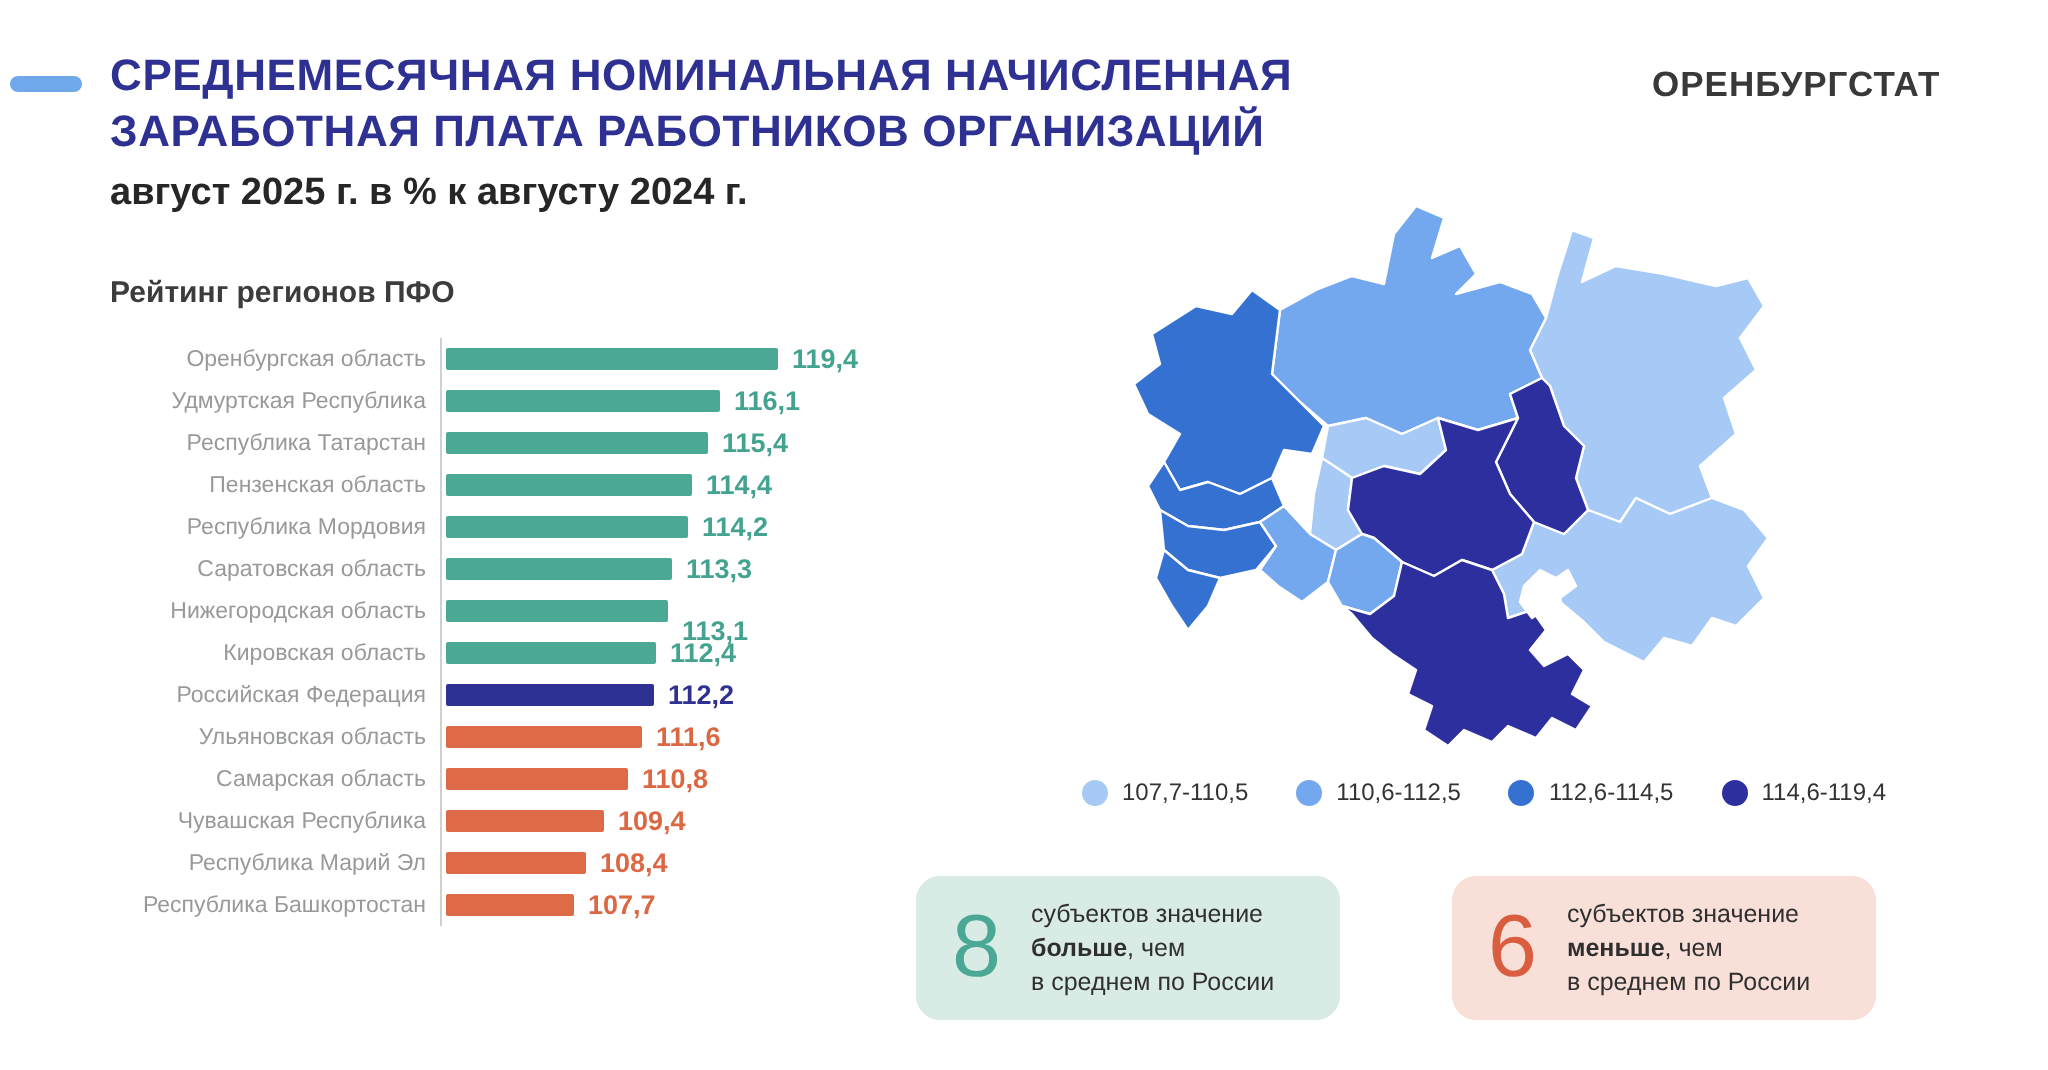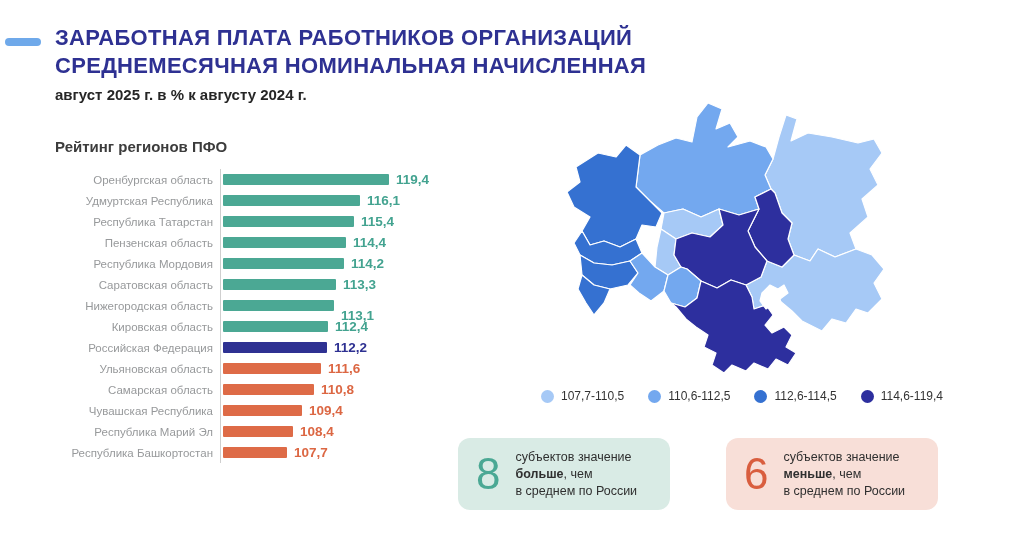--- a/index.html
+++ b/index.html
@@ -1,20 +1,20 @@
 <!DOCTYPE html>
 <html><head>
 <meta charset="utf-8">
 <style>
   html,body{margin:0;padding:0;}
   body{width:1024px;height:535px;background:#ffffff;font-family:"Liberation Sans",sans-serif;overflow:hidden;position:relative;}
   .canvas{position:absolute;left:0;top:0;width:1024px;height:535px;}
   .accent{position:absolute;left:5px;top:38px;width:36px;height:8px;background:#6FA9EA;border-radius:4px;}
   .title{position:absolute;left:55px;top:24px;font-size:22px;font-weight:bold;color:#2E3192;line-height:28px;letter-spacing:0.3px;white-space:nowrap;}
-  .subtitle{position:absolute;left:55px;top:86px;font-size:15px;font-weight:bold;color:#262626;}
+  .subtitle{position:absolute;left:55px;top:86px;font-size:19px;font-weight:bold;color:#262626;}
   .logo{position:absolute;left:826px;top:32px;font-size:17.5px;font-weight:bold;color:#393939;letter-spacing:0.5px;}
   .chart-title{position:absolute;left:55px;top:138px;font-size:15px;font-weight:bold;color:#3C3C3C;}
   .bars{position:absolute;left:55px;top:169px;}
   .bar-row{display:flex;align-items:center;height:21px;}
   .bar-label{width:158px;text-align:right;padding-right:7px;font-size:11.5px;color:#97999B;white-space:nowrap;}
   .bar-track{border-left:1px solid #CFCFCF;padding-left:2px;display:flex;align-items:center;height:21px;}
   .bar{height:11px;border-radius:1px;}
   .bar-value{font-weight:bold;font-size:13.5px;margin-left:7px;white-space:nowrap;}
   .map{position:absolute;left:540px;top:95px;width:400px;height:292px;}
   .map path{stroke:#ffffff;stroke-width:1.2;stroke-linejoin:round;}
@@ -28,24 +28,25 @@
   .callout .txt{font-size:12.5px;line-height:17px;color:#2F2F2F;}
   .callout .txt b{font-weight:bold;}
 </style>
 </head>
 <body>
 
 <div class="canvas">
   <div class="accent"></div>
 
   <div class="title">
+    <div>СРЕДНЕМЕСЯЧНАЯ НОМИНАЛЬНАЯ НАЧИСЛЕННАЯ</div>
     <div>ЗАРАБОТНАЯ ПЛАТА РАБОТНИКОВ ОРГАНИЗАЦИЙ</div>
-    <div>СРЕДНЕМЕСЯЧНАЯ НОМИНАЛЬНАЯ НАЧИСЛЕННАЯ</div>
   </div>
   <div class="subtitle">август 2025 г. в % к августу 2024 г.</div>
+  <div class="logo">ОРЕНБУРГСТАТ</div>
 
   <div class="chart-title">Рейтинг регионов ПФО</div>
   <div class="bars" id="bars">
       <div class="bar-row">
         <div class="bar-label">Оренбургская область</div>
         <div class="bar-track">
           <div class="bar" style="width: 166px; background: rgb(75, 168, 148);"></div>
           <span class="bar-value" style="color: rgb(67, 163, 144);">119,4</span>
         </div>
       </div>

